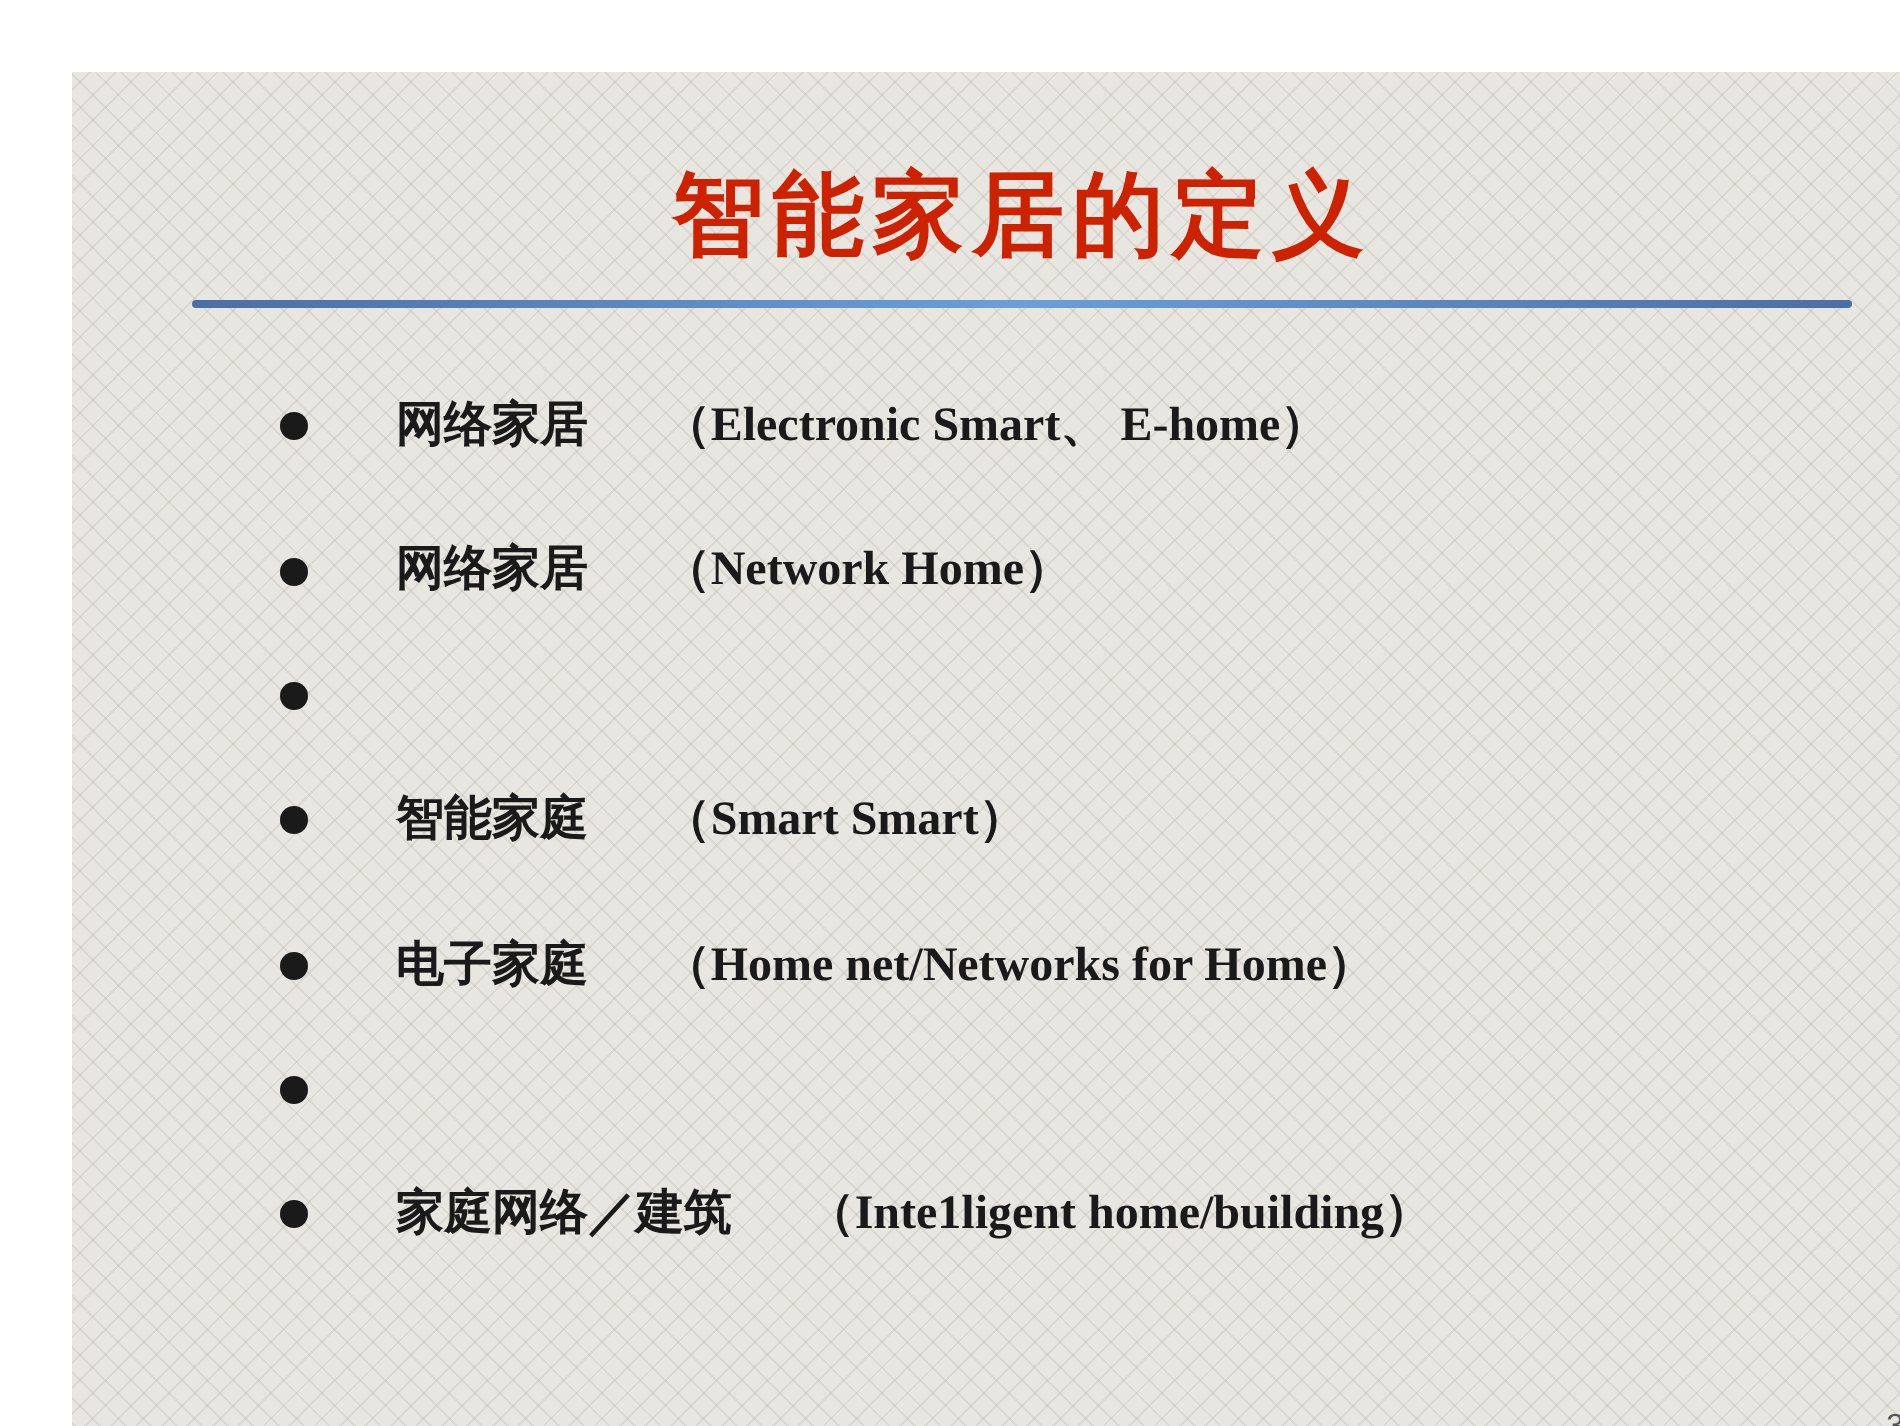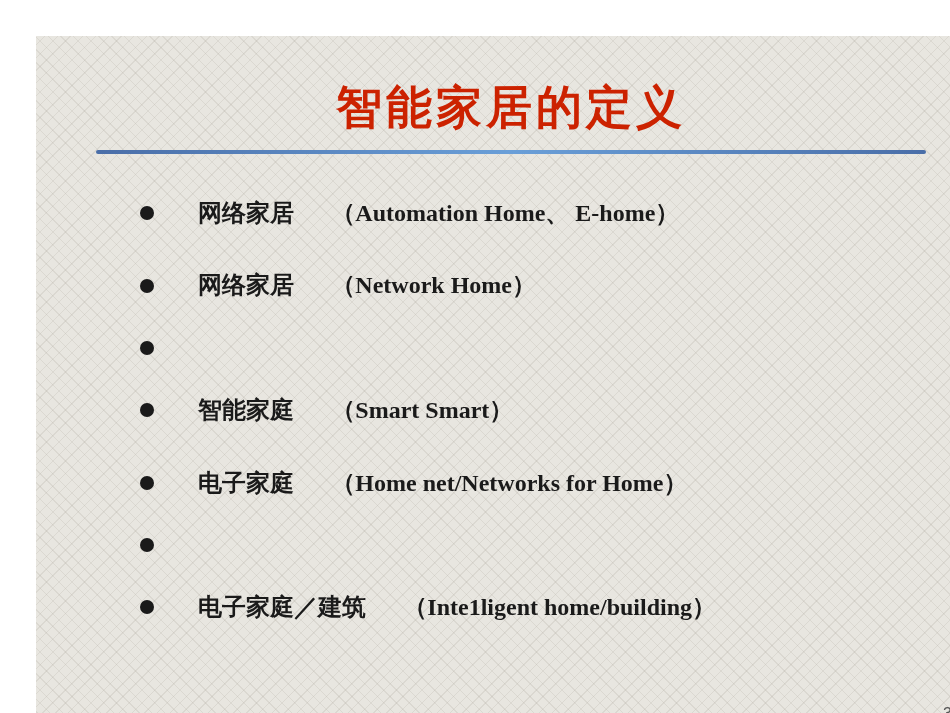--- a/index.html
+++ b/index.html
@@ -120,21 +120,21 @@
   </div>
 
   <div class="divider"></div>
 
   <ul class="bullet-list">
 
     <li>
       <span class="bullet-dot"></span>
       <span class="item-text">
         <span class="cn-text">网络家居</span>&nbsp;
-        <span class="en-text">（Automation Home、 E-home）</span>
+        <span class="en-text">（Electronic Smart、 E-home）</span>
       </span>
     </li>
 
     <li>
       <span class="bullet-dot"></span>
       <span class="item-text">
         <span class="cn-text">网络家居</span>&nbsp;
         <span class="en-text">（Network Home）</span>
       </span>
     </li>
@@ -159,21 +159,21 @@
       </span>
     </li>
 
     <li>
       <span class="bullet-dot"></span>
     </li>
 
     <li>
       <span class="bullet-dot"></span>
       <span class="item-text">
-        <span class="cn-text">电子家庭／建筑</span>&nbsp;
+        <span class="cn-text">家庭网络／建筑</span>&nbsp;
         <span class="en-text">（Inte1ligent home/building）</span>
       </span>
     </li>
 
   </ul>
 
   <div class="page-number">3</div>
 
 </div>
 

